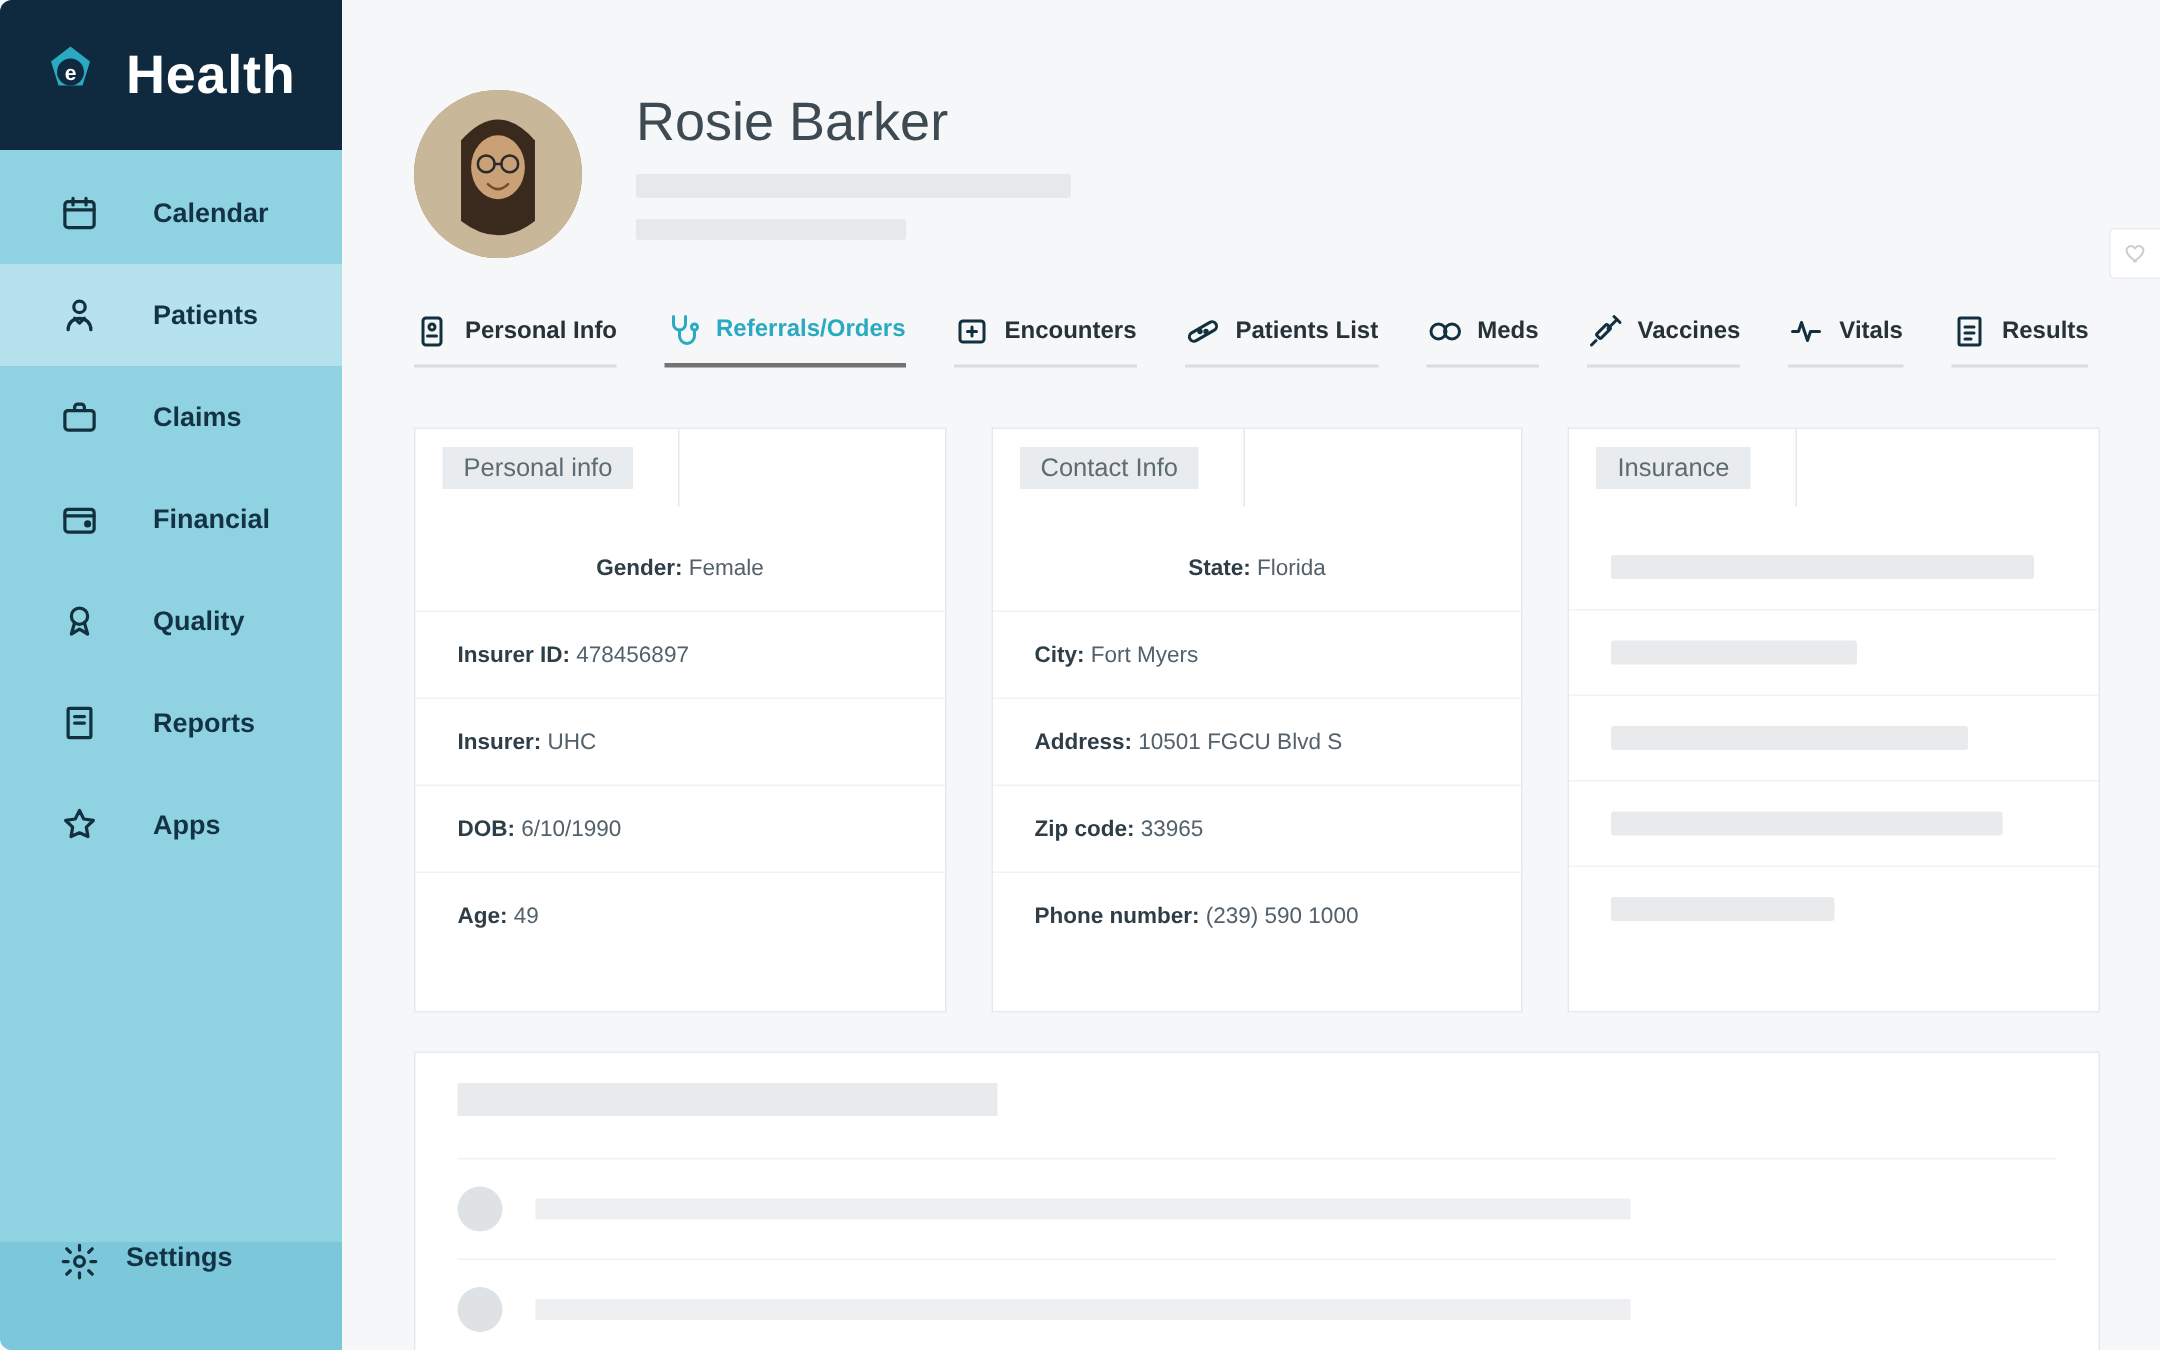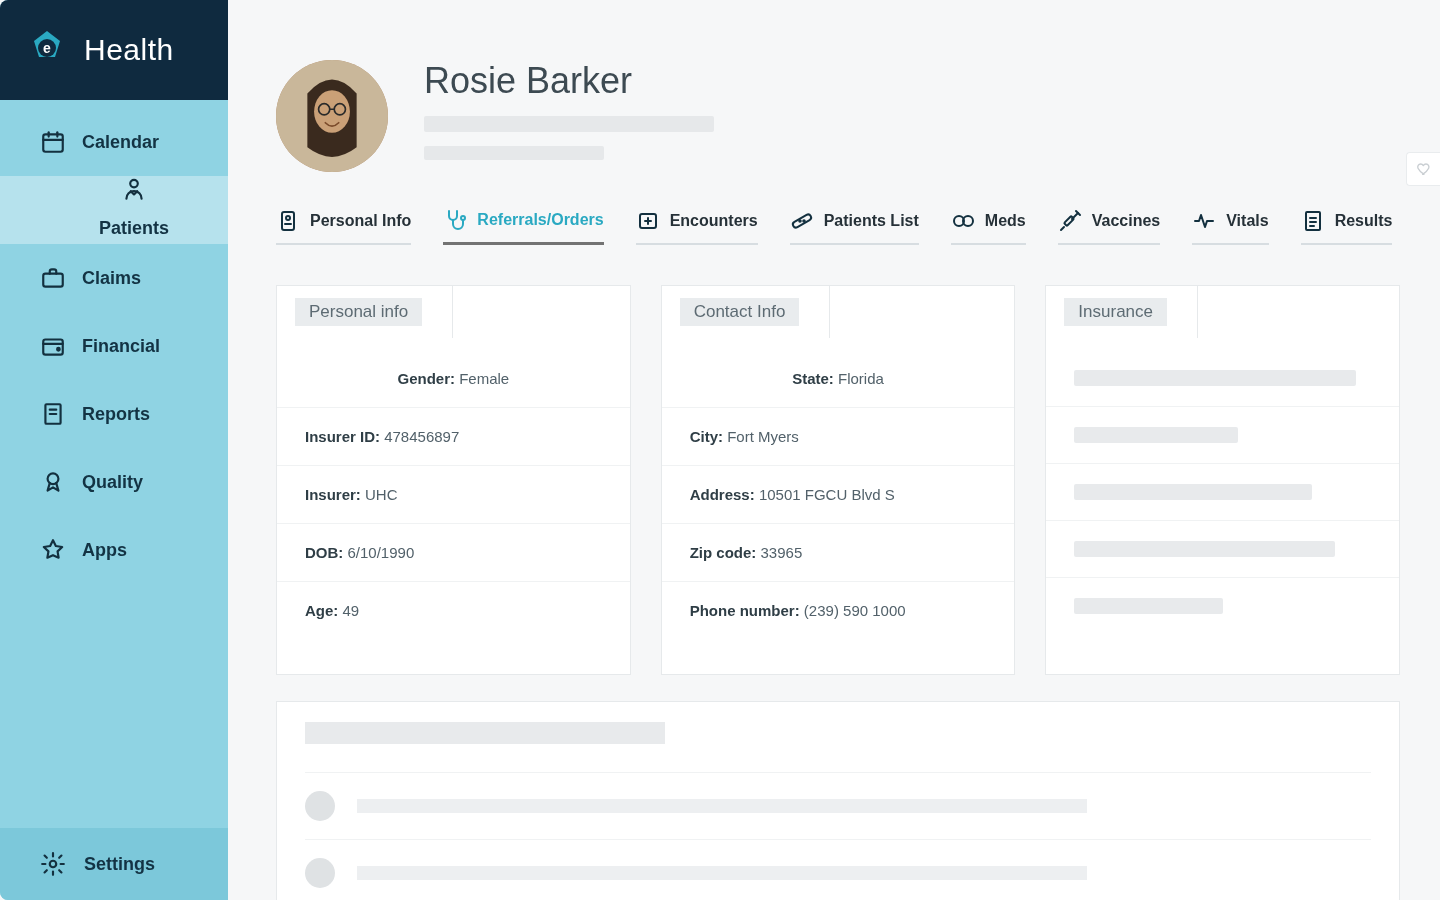--- a/index.html
+++ b/index.html
@@ -4,28 +4,28 @@
 <style>
   * { box-sizing: border-box; margin: 0; padding: 0; }
   html, body { width: 1440px; height: 900px; font-family: -apple-system, BlinkMacSystemFont, "Segoe UI", Helvetica, Arial, sans-serif; background: #f6f7f8; color: #2b3a42; }
   .app { display: flex; width: 1440px; height: 900px; background: #f6f7f8; border-radius: 8px; overflow: hidden; position: relative; }
 
   
   .sidebar { width: 228px; display: flex; flex-direction: column; background: #8fd3e3; }
   .brand { height: 100px; background: #0f2a3f; display: flex; align-items: center; padding-left: 24px; gap: 14px; }
   .brand-mark { width: 46px; height: 46px; position: relative; }
   .brand-mark svg { width: 46px; height: 46px; }
-  .brand-text { color: #ffffff; font-size: 30px; font-weight: 400; letter-spacing: 0.5px; }
+  .brand-text { color: #ffffff; font-size: 36px; font-weight: 700; letter-spacing: 0.5px; }
 
   .nav { flex: 1; padding-top: 8px; }
-  .nav-item { display: flex; align-items: center; gap: 16px; height: 68px; padding-left: 40px; font-size: 18px; font-weight: 600; color: #133344; cursor: pointer; }
+  .nav-item { display: flex; align-items: center; gap: 36px; height: 68px; padding-left: 40px; font-size: 18px; font-weight: 600; color: #133344; cursor: pointer; }
   .nav-item .nav-icon { width: 26px; height: 26px; display: flex; align-items: center; justify-content: center; }
-  .nav-item.active { background: #b6e2ed; flex-direction: column; }
-
-  .sidebar-footer { height: 72px; display: flex; align-items: center; gap: 18px; padding-left: 40px; font-size: 18px; font-weight: 600; color: #133344; background: #7cc8da; cursor:pointer; }
+  .nav-item.active { background: #b6e2ed; }
+
+  .sidebar-footer { height: 72px; display: flex; gap: 18px; padding-left: 40px; font-size: 18px; font-weight: 600; color: #133344; background: #7cc8da; cursor:pointer; }
   .sidebar-footer .nav-icon { width:26px;height:26px;display:flex;align-items:center;justify-content:center; }
 
   
   .main { flex: 1; padding: 48px 40px 0 48px; overflow: hidden; position: relative; margin-top: 12px; }
   .patient-header { display: flex; align-items: flex-start; gap: 36px; margin-bottom: 36px; }
   .avatar { width: 112px; height: 112px; border-radius: 50%; background: #b28a6b; position: relative; overflow: hidden; }
   .avatar svg { width: 100%; height: 100%; }
   .patient-info h1 { font-size: 36px; font-weight: 500; color: #3d4a52; margin-bottom: 14px; }
   .placeholder-line { background: #e6e8ea; border-radius: 2px; }
   .ph1 { width: 290px; height: 16px; margin-bottom: 14px; }
@@ -119,35 +119,35 @@
               <rect x="3" y="6" width="18" height="14" rx="2"></rect>
               <path d="M3 10h18"></path>
               <circle cx="17" cy="15" r="1.2" style="fill:#13303f"></circle>
             </svg>
           </span>
         <span>Financial</span>
       </div>
       <div class="nav-item">
         <span class="nav-icon">
             <svg viewBox="0 0 24 24">
+              <circle cx="12" cy="9" r="5"></circle>
+              <path d="M9 13l-2 7 5-3 5 3-2-7"></path>
+            </svg>
+          </span>
+        <span>Quality</span>
+      </div>
+      <div class="nav-item">
+        <span class="nav-icon">
+            <svg viewBox="0 0 24 24">
               <rect x="5" y="3" width="14" height="18" rx="1"></rect>
               <line x1="9" y1="8" x2="15" y2="8"></line>
               <line x1="9" y1="12" x2="15" y2="12"></line>
             </svg>
           </span>
         <span>Reports</span>
-      </div>
-      <div class="nav-item">
-        <span class="nav-icon">
-            <svg viewBox="0 0 24 24">
-              <circle cx="12" cy="9" r="5"></circle>
-              <path d="M9 13l-2 7 5-3 5 3-2-7"></path>
-            </svg>
-          </span>
-        <span>Quality</span>
       </div>
       <div class="nav-item">
         <span class="nav-icon">
             <svg viewBox="0 0 24 24">
               <path d="M12 3l2.6 5.3 5.9.9-4.3 4.1 1 5.8L12 16.8 6.8 19.1l1-5.8L3.5 9.2l5.9-.9z"></path>
             </svg>
           </span>
         <span>Apps</span>
       </div>
     </nav>

